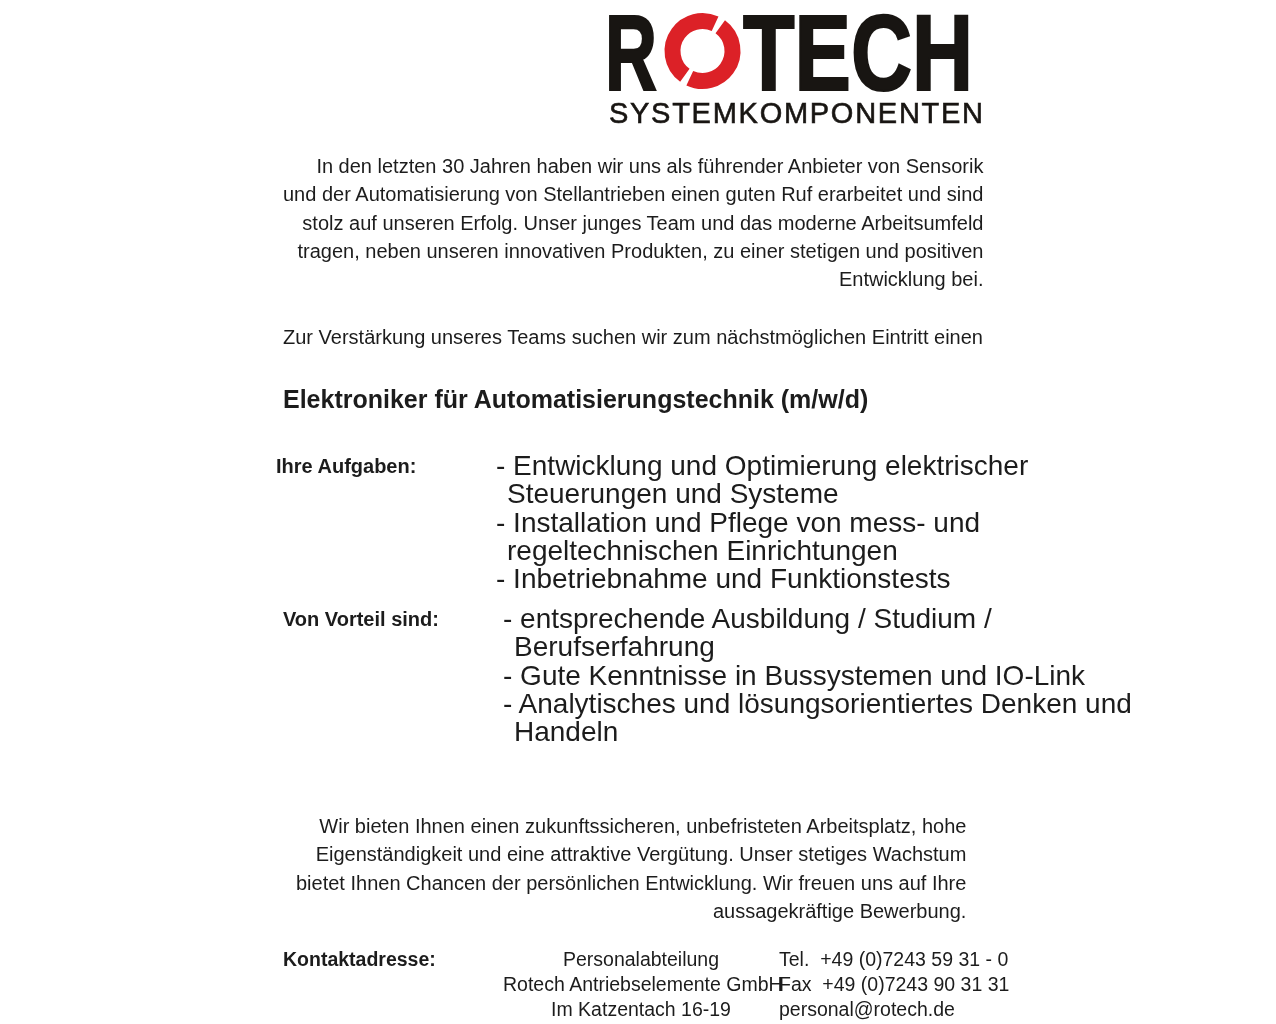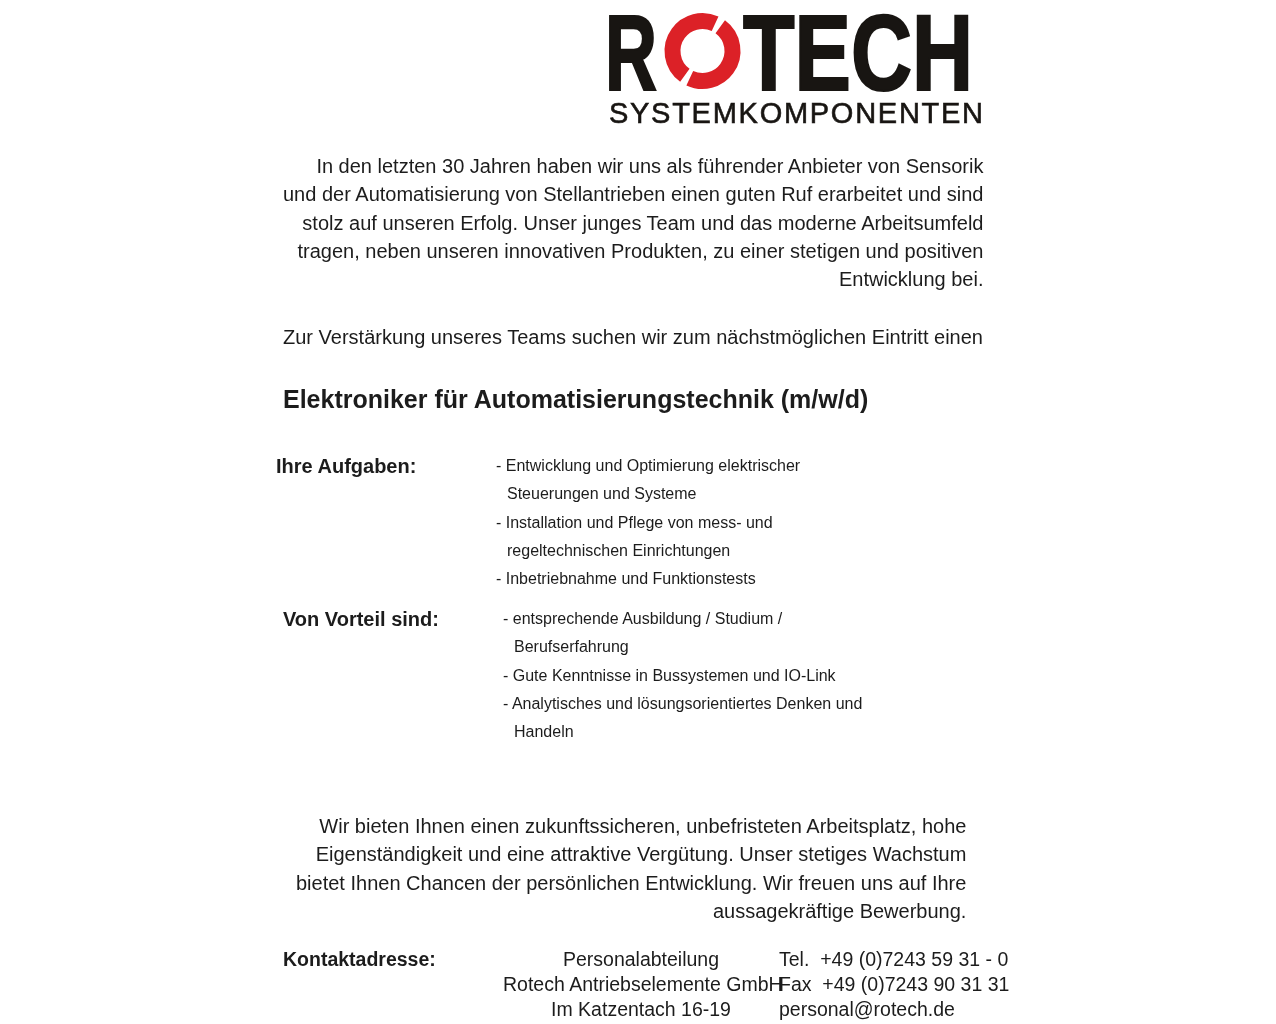--- a/index.html
+++ b/index.html
@@ -15,21 +15,21 @@
   .logo-letters { font-family:"Liberation Sans","DejaVu Sans",sans-serif; font-weight:bold; }
   .logo-sub { font-family:"Liberation Sans","DejaVu Sans",sans-serif; }
 
   
   .body-text { font-size:20px; line-height:28.3px; white-space:pre;text-align:right; }
   .lead-text { font-size:20px; line-height:28.3px; white-space:pre; }
   .job-title { font-size:25px; line-height:32px; font-weight:bold; white-space:pre; }
 
   .def-row { display:flex; align-items:flex-start; }
   .def-label { width:220px; font-size:20px; line-height:28.3px; font-weight:bold; }
-  .def-list  { width:520px; font-size:16px; line-height:28.3px; }
+  .def-list  { width:520px; font-size:28px; line-height:28.3px; }
   .list-item { padding-left:11px; text-indent:-11px; white-space:pre; }
 
   .contact-row { display:flex; align-items:flex-start; font-size:19.5px; line-height:25px;margin-top:41px; }
   .contact-label { width:220px; font-weight:bold; }
   .contact-col-address { width:276px;text-align:center; }
   .contact-line { white-space:pre; }
 </style>
 </head>
 <body>
 

